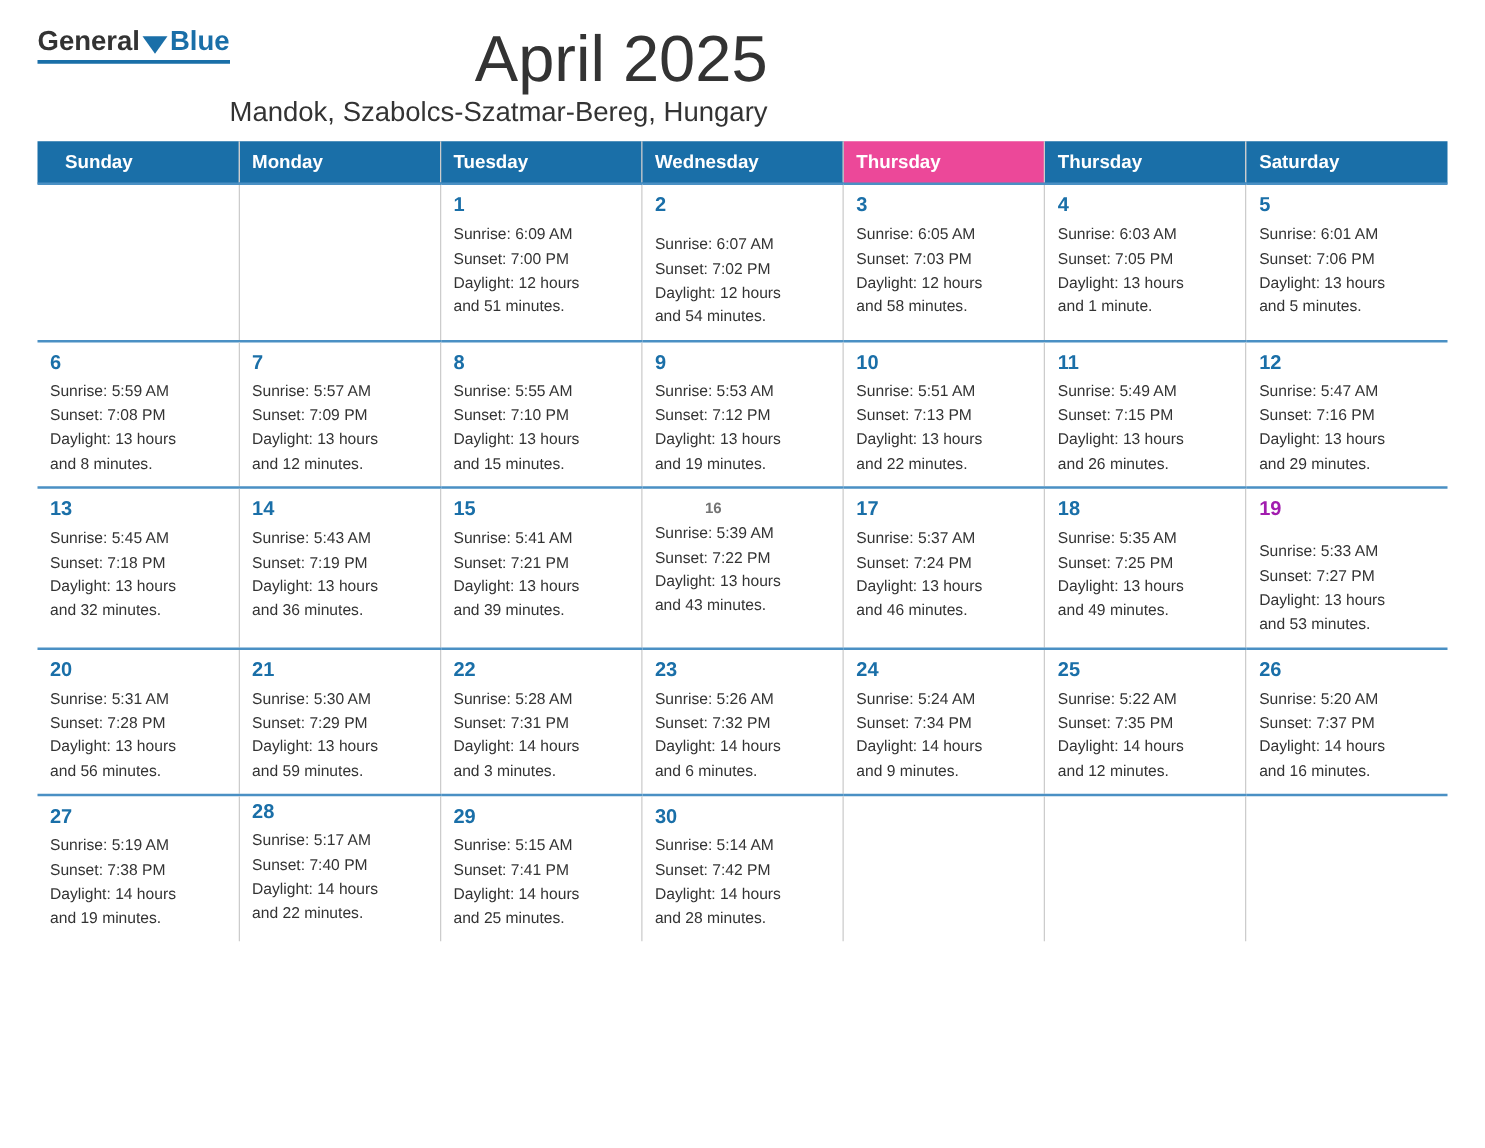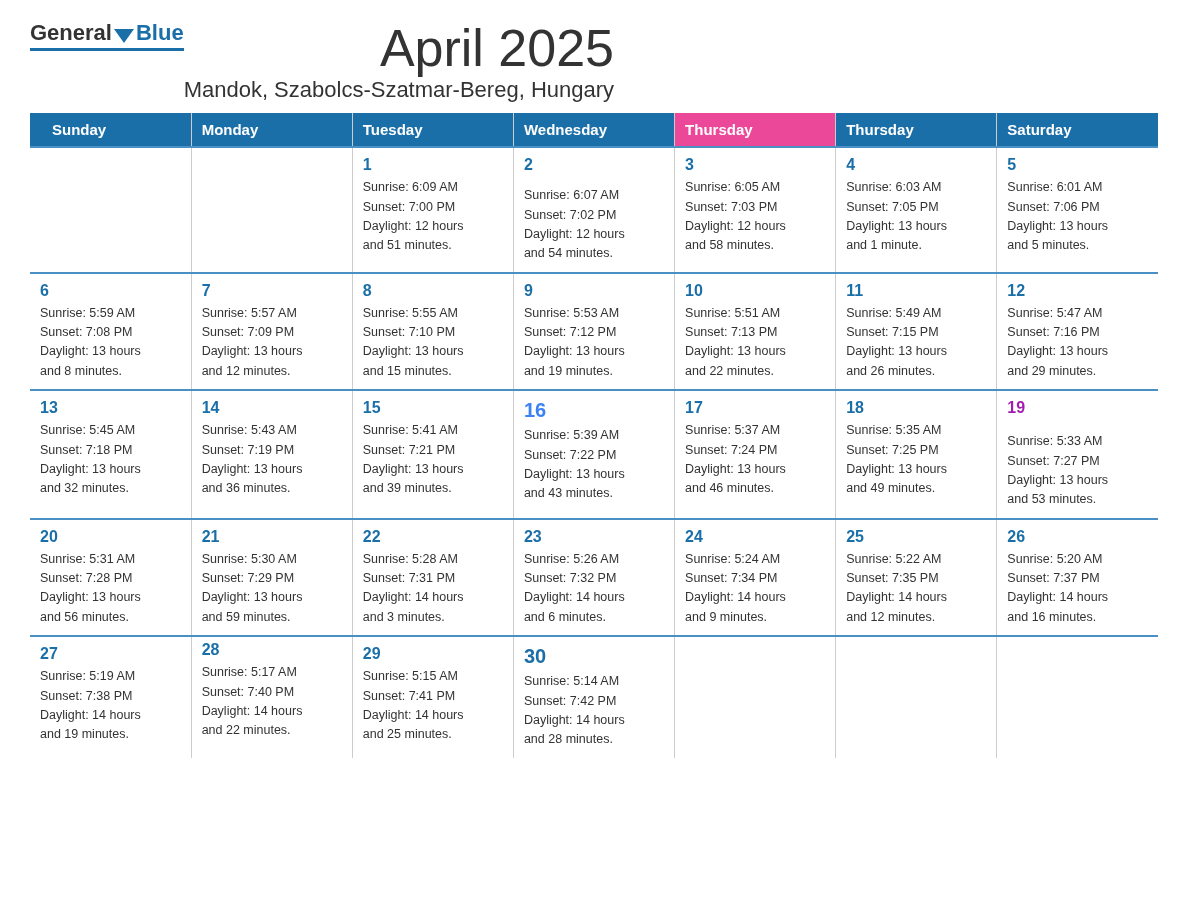--- a/index.html
+++ b/index.html
@@ -170,21 +170,21 @@
         </td>
         <td style="vertical-align: top; padding: 8px 10px; border-top: 2px solid rgb(74, 144, 196); border-right: 1px solid rgb(204, 204, 204); font-size: 13px; min-height: 100px; width: 14.28%;">
           <span style="display: block; font-size: 16px; font-weight: bold; color: rgb(26, 111, 168); margin-bottom: 4px;">14</span>
           <div style="font-size: 12.5px; color: rgb(51, 51, 51); line-height: 1.55;">Sunrise: 5:43 AM<br>Sunset: 7:19 PM<br>Daylight: 13 hours<br>and 36 minutes.</div>
         </td>
         <td style="vertical-align: top; padding: 8px 10px; border-top: 2px solid rgb(74, 144, 196); border-right: 1px solid rgb(204, 204, 204); font-size: 13px; min-height: 100px; width: 14.28%;">
           <span style="display: block; font-size: 16px; font-weight: bold; color: rgb(26, 111, 168); margin-bottom: 4px;">15</span>
           <div style="font-size: 12.5px; color: rgb(51, 51, 51); line-height: 1.55;">Sunrise: 5:41 AM<br>Sunset: 7:21 PM<br>Daylight: 13 hours<br>and 39 minutes.</div>
         </td>
         <td style="vertical-align: top; padding: 8px 10px; border-top: 2px solid rgb(74, 144, 196); border-right: 1px solid rgb(204, 204, 204); font-size: 13px; min-height: 100px; width: 14.28%;">
-          <span style="display: block; font-size: 20px; font-weight: bold; color: #3b82f6; margin-bottom: 4px;">16</span>
+          <span style="display: block; font-size: 12px; font-weight: bold; color: #737373; margin-bottom: 4px; margin-left: 40px;">16</span>
           <div style="font-size: 12.5px; color: rgb(51, 51, 51); line-height: 1.55;">Sunrise: 5:39 AM<br>Sunset: 7:22 PM<br>Daylight: 13 hours<br>and 43 minutes.</div>
         </td>
         <td style="vertical-align: top; padding: 8px 10px; border-top: 2px solid rgb(74, 144, 196); border-right: 1px solid rgb(204, 204, 204); font-size: 13px; min-height: 100px; width: 14.28%;">
           <span style="display: block; font-size: 16px; font-weight: bold; color: rgb(26, 111, 168); margin-bottom: 4px;">17</span>
           <div style="font-size: 12.5px; color: rgb(51, 51, 51); line-height: 1.55;">Sunrise: 5:37 AM<br>Sunset: 7:24 PM<br>Daylight: 13 hours<br>and 46 minutes.</div>
         </td>
         <td style="vertical-align: top; padding: 8px 10px; border-top: 2px solid rgb(74, 144, 196); border-right: 1px solid rgb(204, 204, 204); font-size: 13px; min-height: 100px; width: 14.28%;">
           <span style="display: block; font-size: 16px; font-weight: bold; color: rgb(26, 111, 168); margin-bottom: 4px;">18</span>
           <div style="font-size: 12.5px; color: rgb(51, 51, 51); line-height: 1.55;">Sunrise: 5:35 AM<br>Sunset: 7:25 PM<br>Daylight: 13 hours<br>and 49 minutes.</div>
         </td>
@@ -230,21 +230,21 @@
         </td>
         <td style="vertical-align: top; padding: 4px 10px; border-top: 2px solid rgb(74, 144, 196); border-right: 1px solid rgb(204, 204, 204); font-size: 13px; min-height: 100px; width: 14.28%;">
           <span style="display: block; font-size: 16px; font-weight: bold; color: rgb(26, 111, 168); margin-bottom: 4px;">28</span>
           <div style="font-size: 12.5px; color: rgb(51, 51, 51); line-height: 1.55;">Sunrise: 5:17 AM<br>Sunset: 7:40 PM<br>Daylight: 14 hours<br>and 22 minutes.</div>
         </td>
         <td style="vertical-align: top; padding: 8px 10px; border-top: 2px solid rgb(74, 144, 196); border-right: 1px solid rgb(204, 204, 204); font-size: 13px; min-height: 100px; width: 14.28%;">
           <span style="display: block; font-size: 16px; font-weight: bold; color: rgb(26, 111, 168); margin-bottom: 4px;">29</span>
           <div style="font-size: 12.5px; color: rgb(51, 51, 51); line-height: 1.55;">Sunrise: 5:15 AM<br>Sunset: 7:41 PM<br>Daylight: 14 hours<br>and 25 minutes.</div>
         </td>
         <td style="vertical-align: top; padding: 8px 10px; border-top: 2px solid rgb(74, 144, 196); border-right: 1px solid rgb(204, 204, 204); font-size: 13px; min-height: 100px; width: 14.28%;">
-          <span style="display: block; font-size: 20px; font-weight: bold; color: rgb(26, 111, 168); margin-bottom: 4px;">30</span>
+          <span style="display: block; font-size: 16px; font-weight: bold; color: rgb(26, 111, 168); margin-bottom: 4px;">30</span>
           <div style="font-size: 12.5px; color: rgb(51, 51, 51); line-height: 1.55;">Sunrise: 5:14 AM<br>Sunset: 7:42 PM<br>Daylight: 14 hours<br>and 28 minutes.</div>
         </td>
         <td style="vertical-align: top; padding: 8px 10px; border-top: 2px solid rgb(74, 144, 196); border-right: 1px solid rgb(204, 204, 204); font-size: 13px; min-height: 100px; width: 14.28%;"></td>
         <td style="vertical-align: top; padding: 8px 10px; border-top: 2px solid rgb(74, 144, 196); border-right: 1px solid rgb(204, 204, 204); font-size: 13px; min-height: 100px; width: 14.28%;"></td>
         <td style="vertical-align: top; padding: 8px 10px; border-top: 2px solid rgb(74, 144, 196); border-right: none; font-size: 13px; min-height: 100px; width: 14.28%;"></td>
       </tr>
     </tbody>
 </table>
 
 </body></html>

